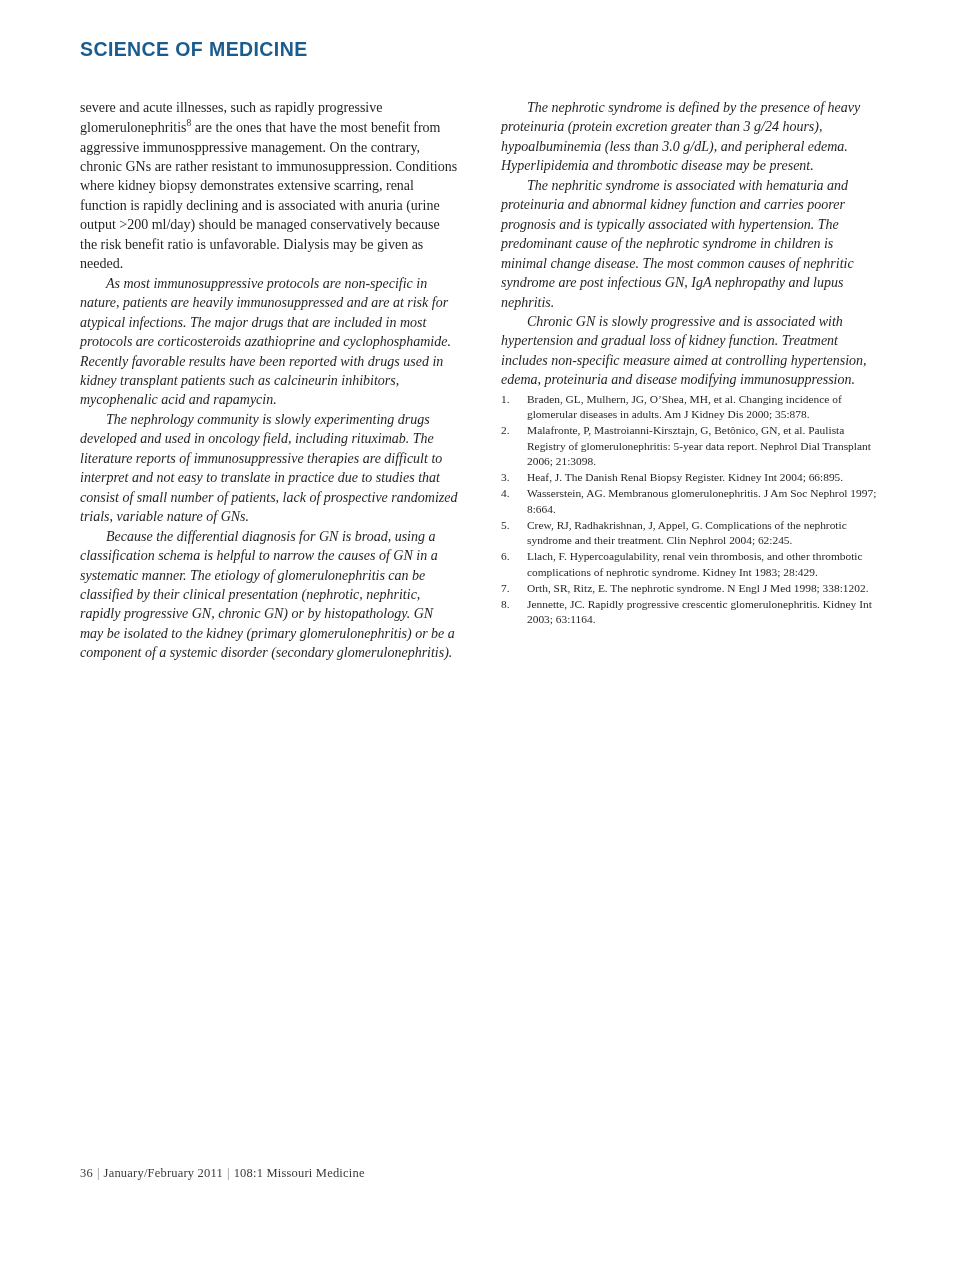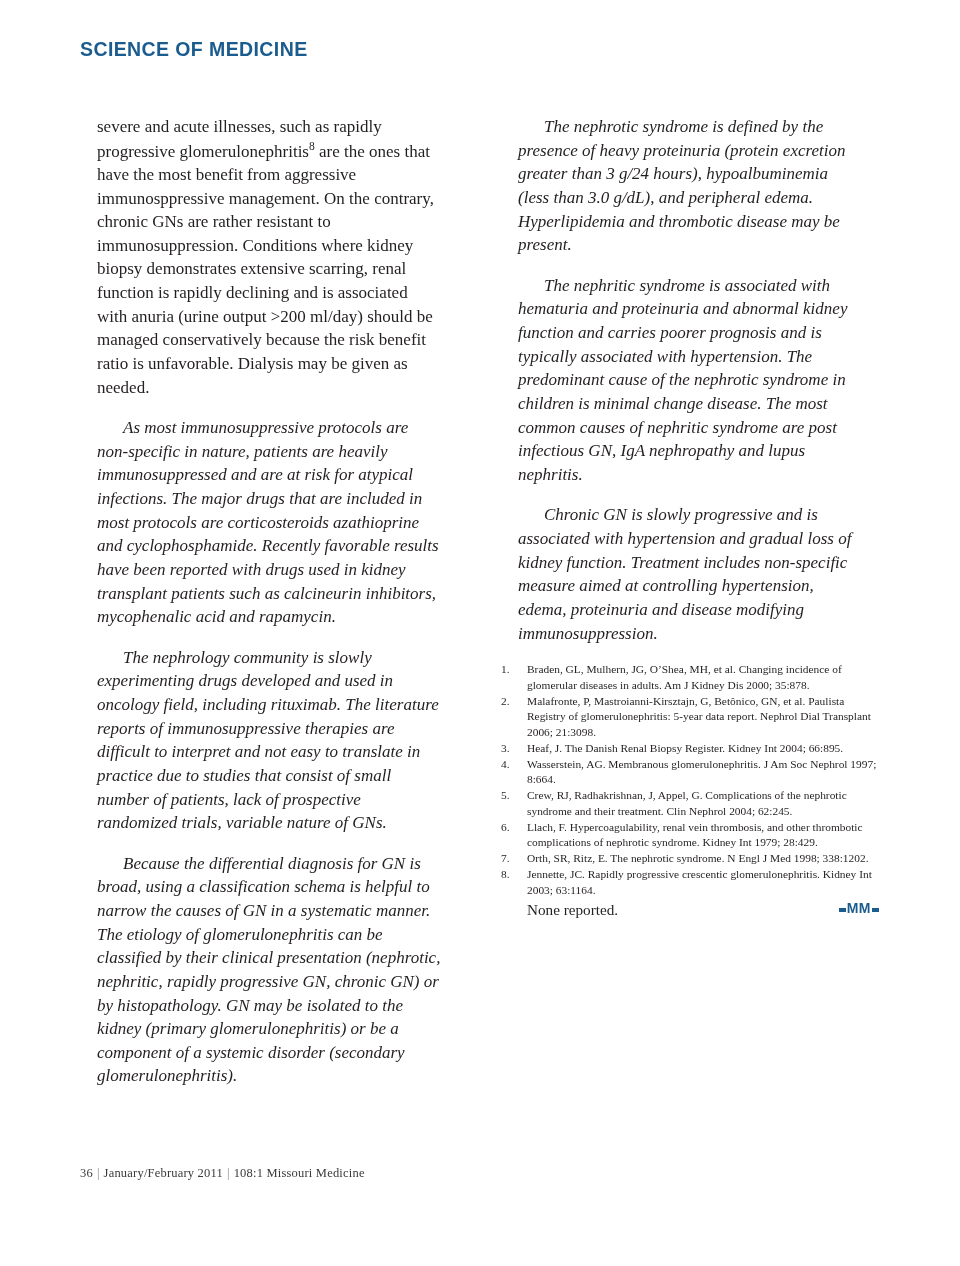--- a/index.html
+++ b/index.html
@@ -37,22 +37,22 @@
     left: 80px;
     top: 98px;
     width: 800px;
     display: flex;
     gap: 42px;
   }
   .col {
     width: 379px;
   }
   p {
-    margin: 17px;
-    font-size: 17px;
+    margin: 0;
+    font-size: 14px;
     line-height: 1.39;
     text-align: left;
     color: #231f20;
   }
   p.indent {
     text-indent: 26px;
     font-style: italic;
   }
   .sec-head {
     font-family: "Liberation Sans", sans-serif;
@@ -157,36 +157,32 @@
         <div class="ref-item">
           <span class="ref-num">4.</span>
           <span class="ref-text">Wasserstein, AG. Membranous glomerulonephritis. J Am Soc Nephrol 1997; 8:664.</span>
         </div>
         <div class="ref-item">
           <span class="ref-num">5.</span>
           <span class="ref-text">Crew, RJ, Radhakrishnan, J, Appel, G. Complications of the nephrotic syndrome and their treatment. Clin Nephrol 2004; 62:245.</span>
         </div>
         <div class="ref-item">
           <span class="ref-num">6.</span>
-          <span class="ref-text">Llach, F. Hypercoagulability, renal vein thrombosis, and other thrombotic complications of nephrotic syndrome. Kidney Int 1979; 28:429.</span>
+          <span class="ref-text">Llach, F. Hypercoagulability, renal vein thrombosis, and other thrombotic complications of nephrotic syndrome. Kidney Int 1983; 28:429.</span>
         </div>
         <div class="ref-item">
           <span class="ref-num">7.</span>
           <span class="ref-text">Orth, SR, Ritz, E. The nephrotic syndrome. N Engl J Med 1998; 338:1202.</span>
         </div>
         <div class="ref-item">
           <span class="ref-num">8.</span>
           <span class="ref-text">Jennette, JC. Rapidly progressive crescentic glomerulonephritis. Kidney Int 2003; 63:1164.</span>
         </div>
       </div>
 
-      <div class="disclosure-body">
-        <span>None reported.</span>
-        <span class="mm-logo"><span class="bar"></span><span>MM</span><span class="bar"></span></span>
-      </div>
     </div>
 
   </div>
 
   <div class="footer">
     <span>36</span><span class="sep">|</span><span>January/February 2011</span><span class="sep">|</span><span>108:1 Missouri Medicine</span>
   </div>
 
 </div>
 

